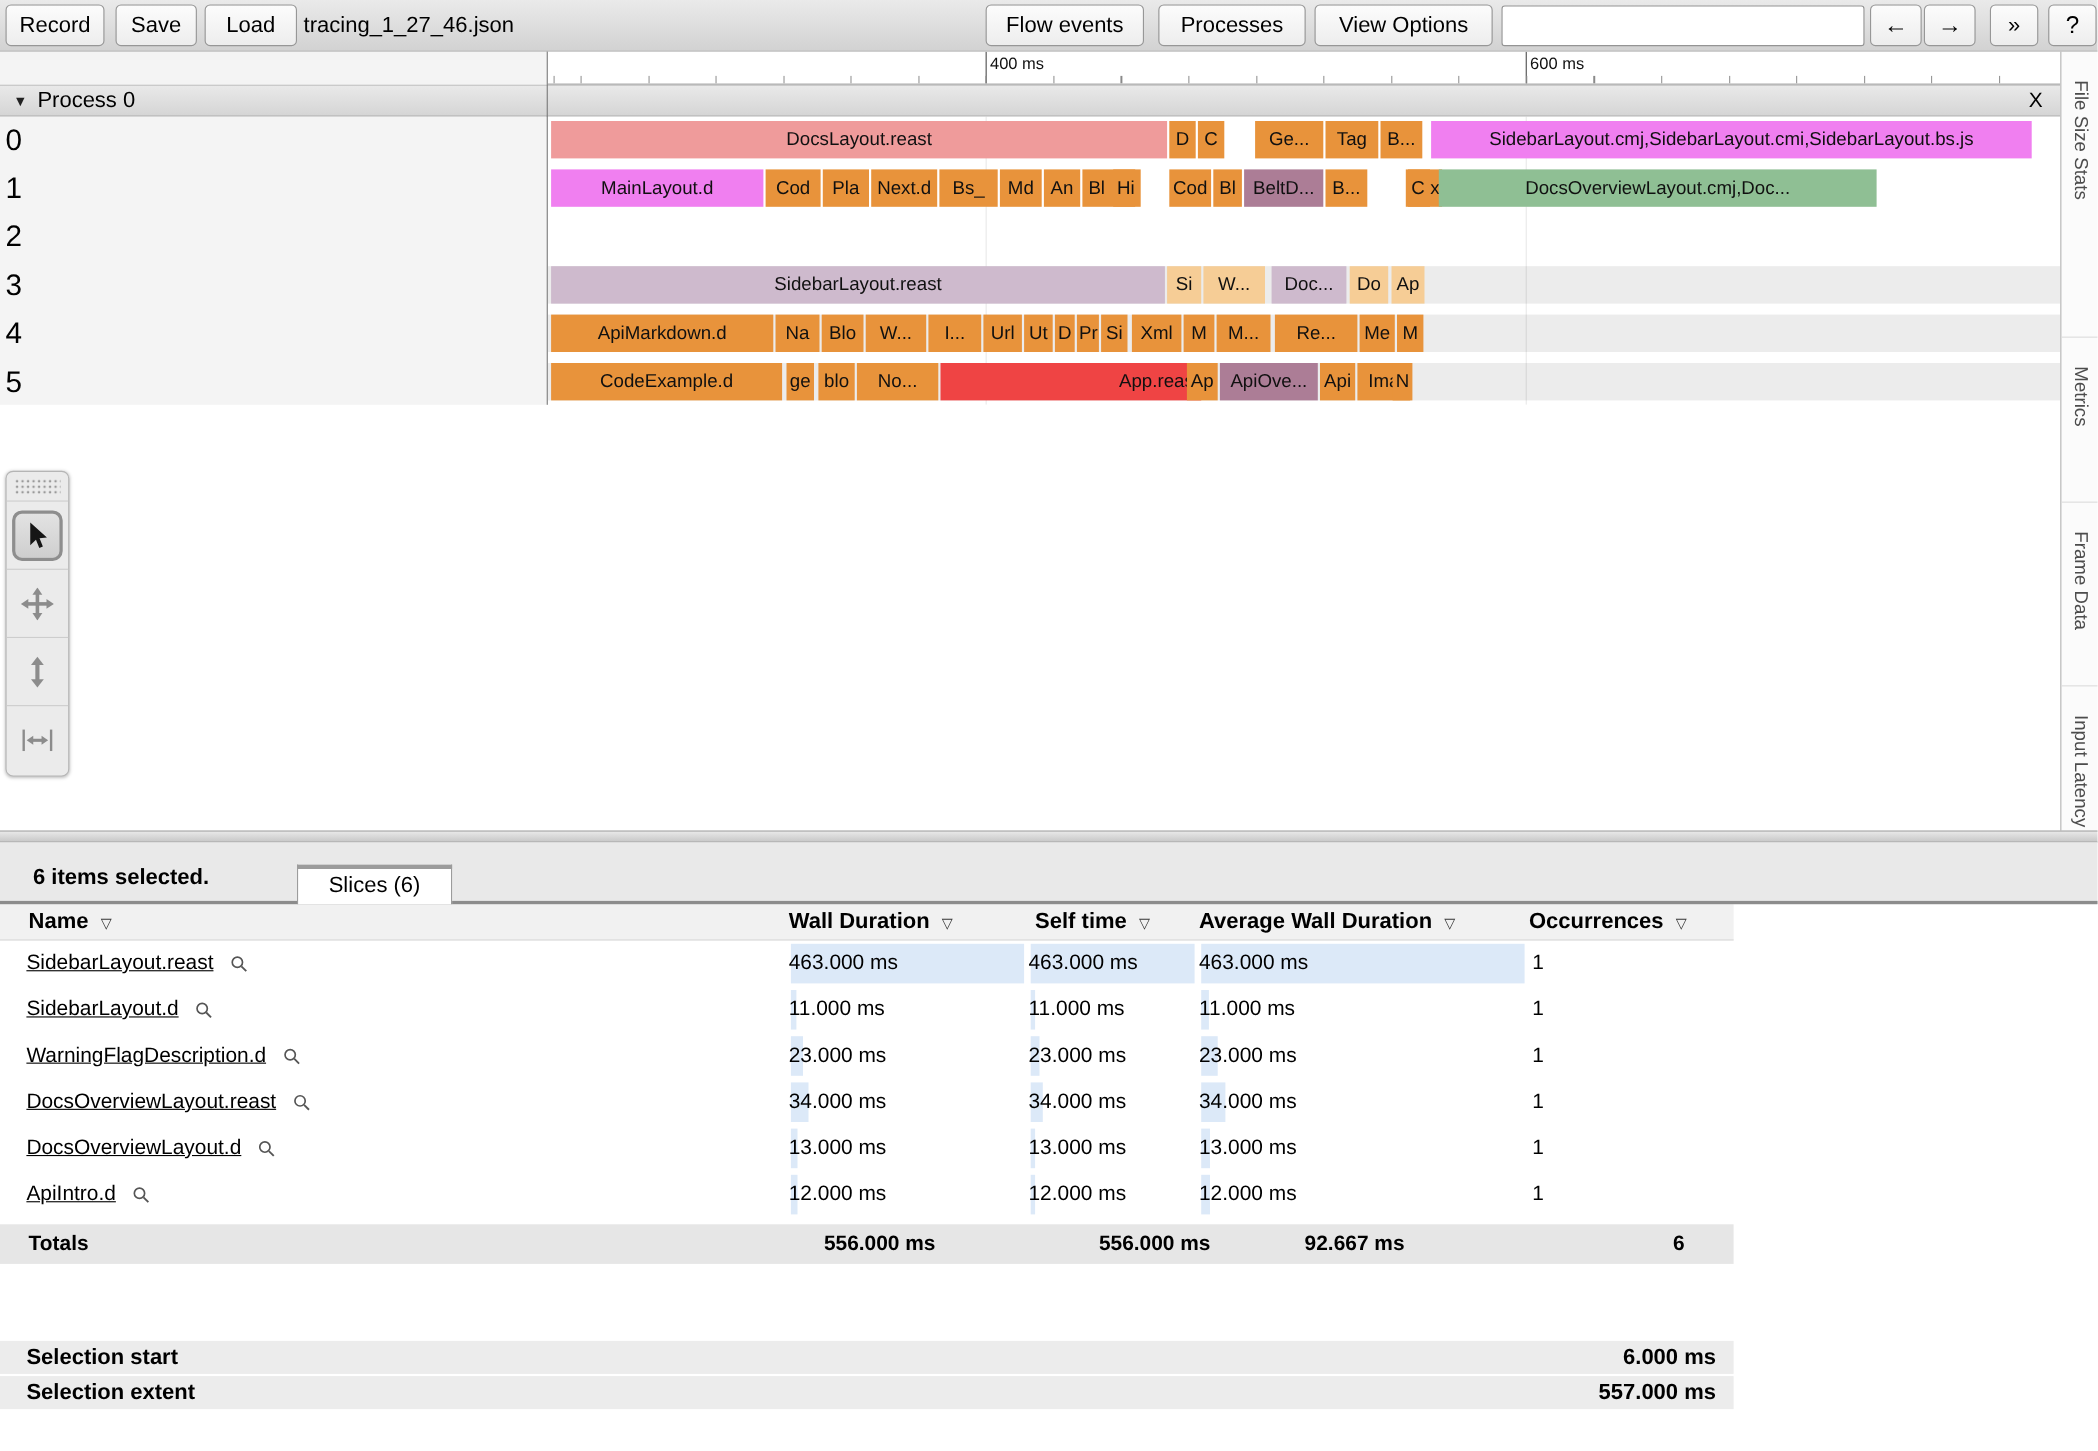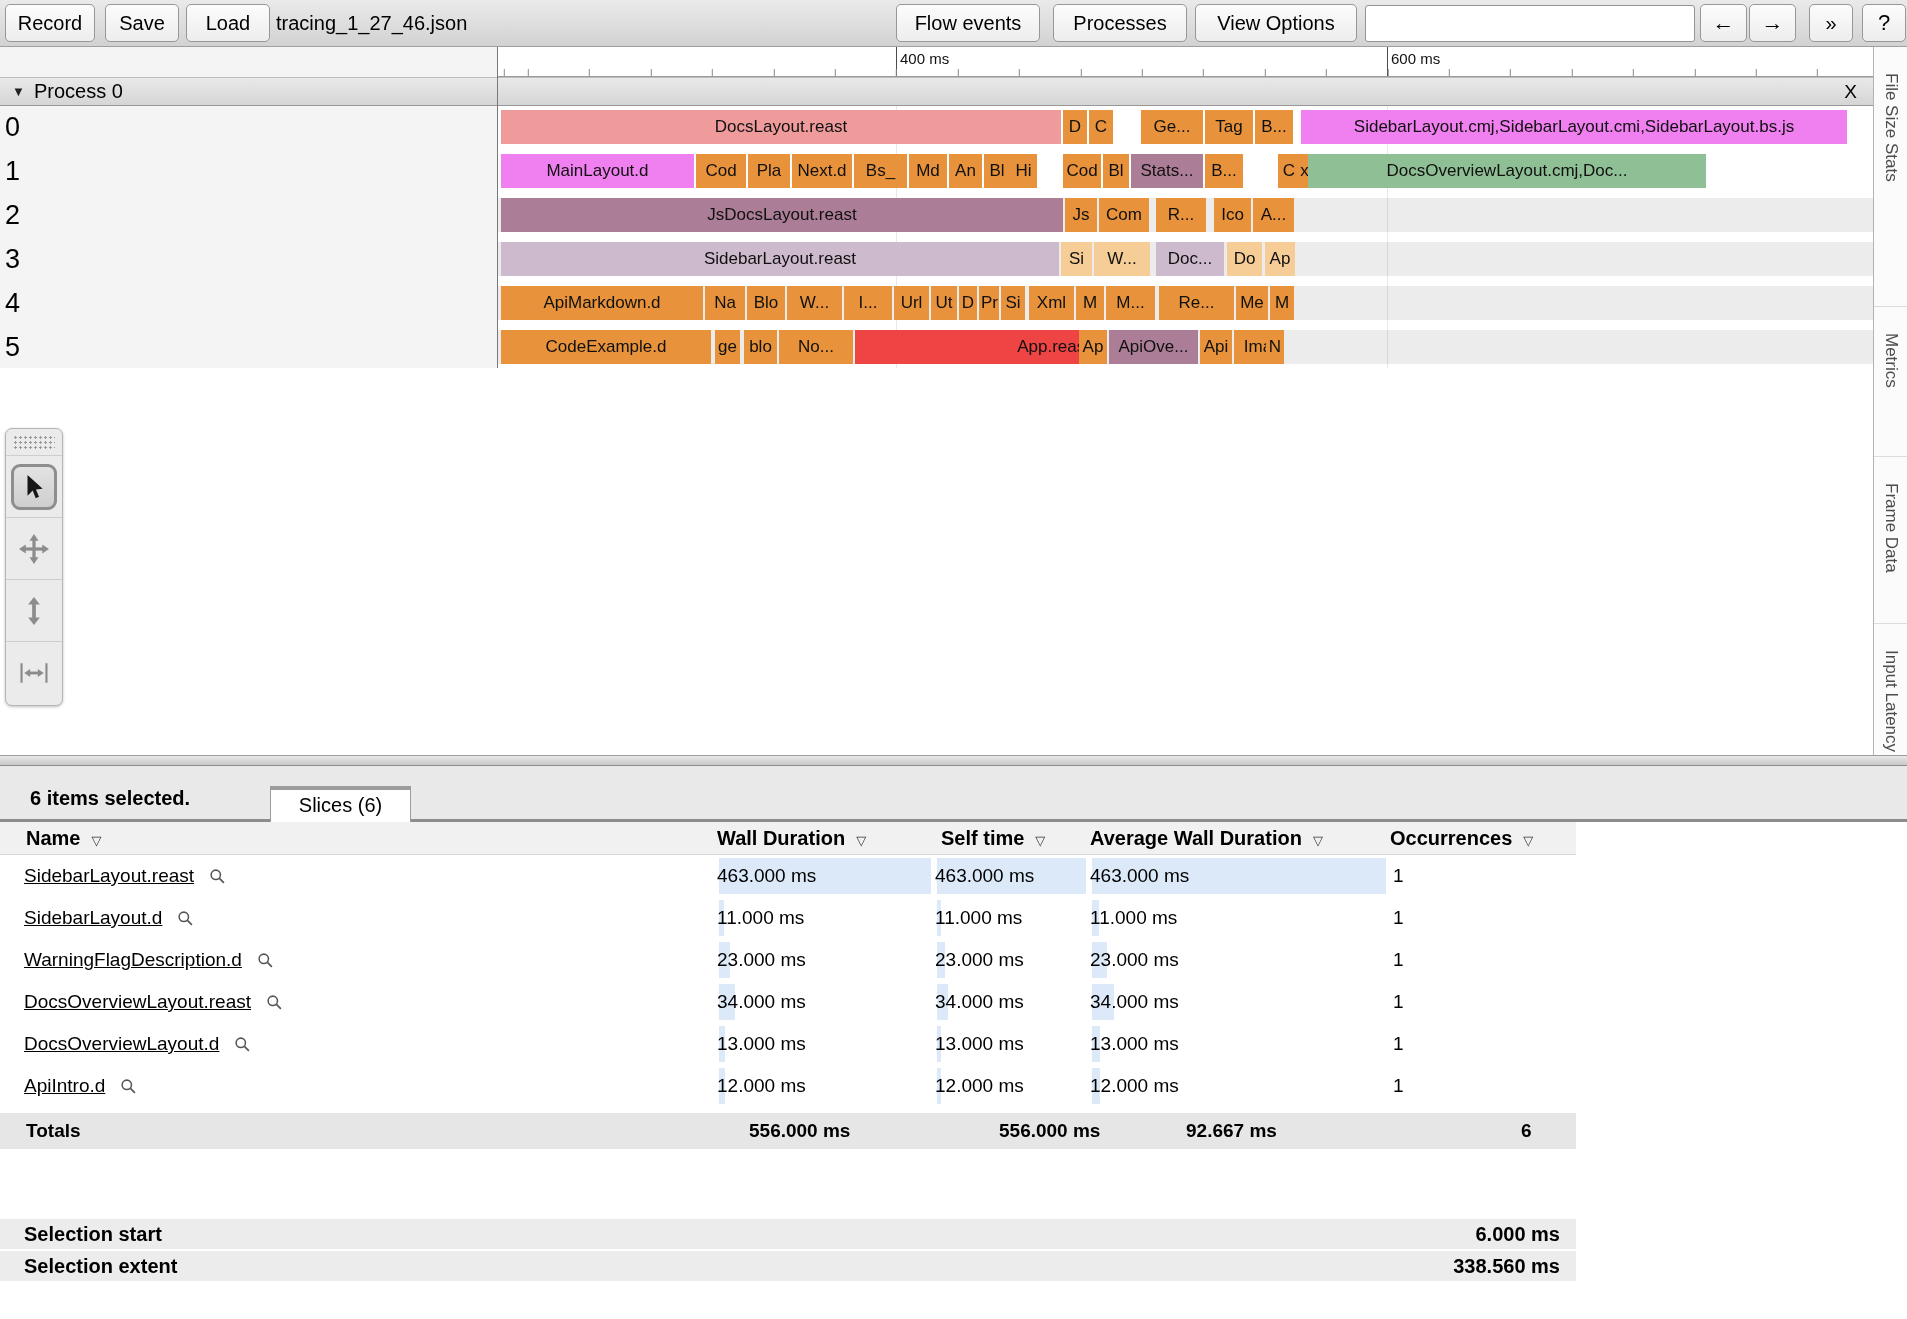--- a/index.html
+++ b/index.html
@@ -169,33 +169,25 @@
       <div class="slice" style="left: 250px; width: 42px; background: rgb(232, 147, 59);">Pla</div>
       <div class="slice" style="left: 294px; width: 60px; background: rgb(232, 147, 59);">Next.d</div>
       <div class="slice" style="left: 356px; width: 53px; background: rgb(232, 147, 59);">Bs_</div>
       <div class="slice" style="left: 411px; width: 38px; background: rgb(232, 147, 59);">Md</div>
       <div class="slice" style="left: 451px; width: 33px; background: rgb(232, 147, 59);">An</div>
       <div class="slice" style="left: 486px; width: 26px; background: rgb(232, 147, 59);">Bl</div>
       <div class="slice" style="left: 514px; width: 20px; background: rgb(232, 147, 59);">C</div>
       <div class="slice" style="left: 512px; width: 27px; background: rgb(232, 147, 59);">Hi</div>
       <div class="slice" style="left: 565px; width: 38px; background: rgb(232, 147, 59);">Cod</div>
       <div class="slice" style="left: 605px; width: 26px; background: rgb(232, 147, 59);">Bl</div>
-      <div class="slice" style="left: 633px; width: 72px; background: rgb(172, 125, 150);">Stats...</div>
+      <div class="slice" style="left: 633px; width: 72px; background: rgb(172, 125, 150);">BeltD...</div>
       <div class="slice" style="left: 707px; width: 38px; background: rgb(232, 147, 59);">B...</div>
       <div class="slice" style="left: 747px; width: 31px; background: rgb(232, 147, 59); margin-left: 35px;">Tex</div>
       <div class="slice" style="left: 780px; width: 22px; background: rgb(232, 147, 59);">C</div>
       <div class="slice" style="left: 810px; width: 398px; background: rgb(143, 191, 148);">DocsOverviewLayout.cmj,Doc...</div>
-    </div>
-    <div class="track-row alt" style="top: 92px;">
-      <div class="slice" style="left: 3px; width: 562px; background: rgb(172, 125, 150);">JsDocsLayout.reast</div>
-      <div class="slice" style="left: 567px; width: 32px; background: rgb(232, 147, 59);">Js</div>
-      <div class="slice" style="left: 601px; width: 50px; background: rgb(232, 147, 59);">Com</div>
-      <div class="slice" style="left: 658px; width: 50px; background: rgb(232, 147, 59);">R...</div>
-      <div class="slice" style="left: 716px; width: 37px; background: rgb(232, 147, 59);">Ico</div>
-      <div class="slice" style="left: 755px; width: 41px; background: rgb(232, 147, 59);">A...</div>
     </div>
     <div class="track-row alt" style="top: 136px;">
       <div class="slice" style="left: 3px; width: 558px; background: rgb(206, 186, 205);">SidebarLayout.reast</div>
       <div class="slice" style="left: 563px; width: 31px; background: rgb(246, 205, 150);">Si</div>
       <div class="slice" style="left: 596px; width: 56px; background: rgb(246, 205, 150);">W...</div>
       <div class="slice" style="left: 658px; width: 68px; background: rgb(206, 186, 205);">Doc...</div>
       <div class="slice" style="left: 729px; width: 35px; background: rgb(246, 205, 150);">Do</div>
       <div class="slice" style="left: 767px; width: 30px; background: rgb(246, 205, 150);">Ap</div>
     </div>
     <div class="track-row alt" style="top: 180px;">
@@ -465,17 +457,17 @@
       <div class="occ-cell">6</div>
     </div>
 
     <div class="selection">
       <div class="sel-row">
         <span>Selection start</span>
         <span>6.000 ms</span>
       </div>
       <div class="sel-row">
         <span>Selection extent</span>
-        <span>338.560 ms</span>
+        <span>557.000 ms</span>
       </div>
     </div>
   </div>
 </div>
 
 </body></html>

